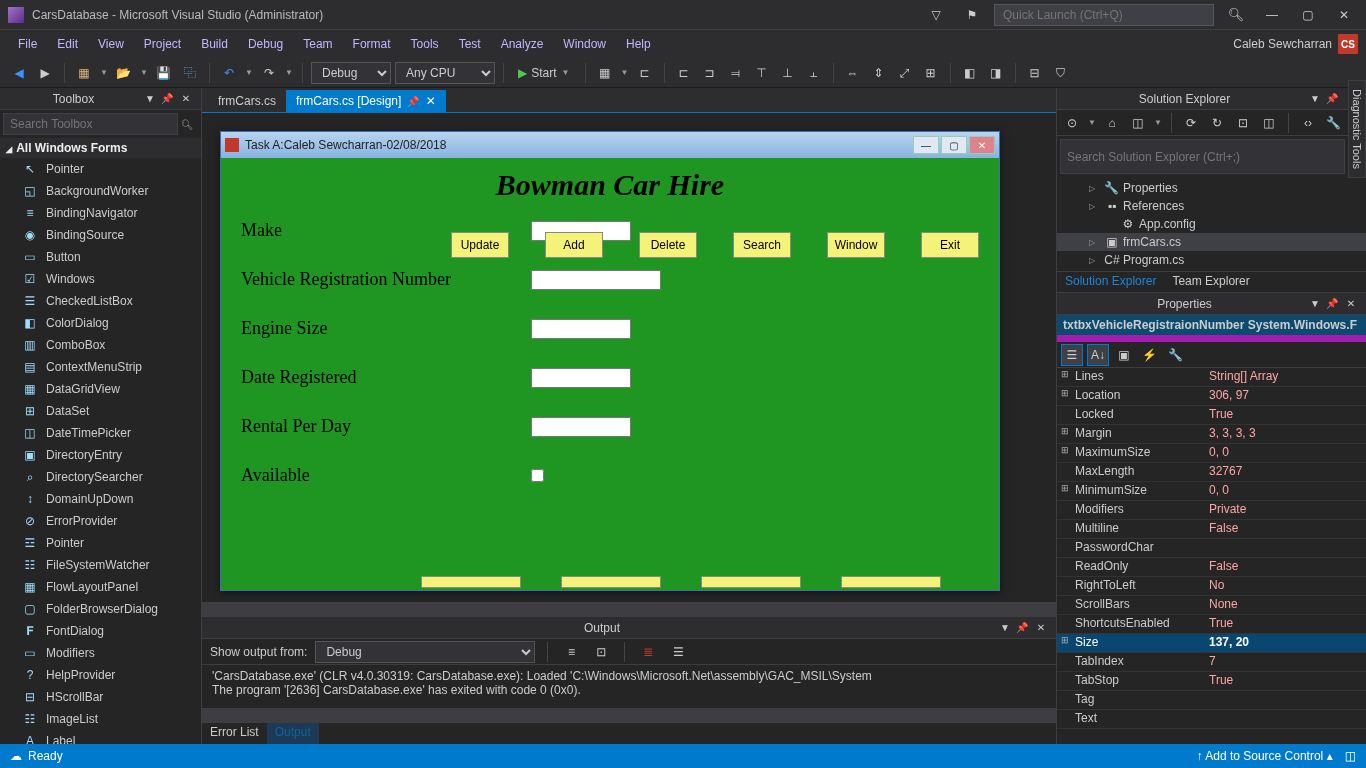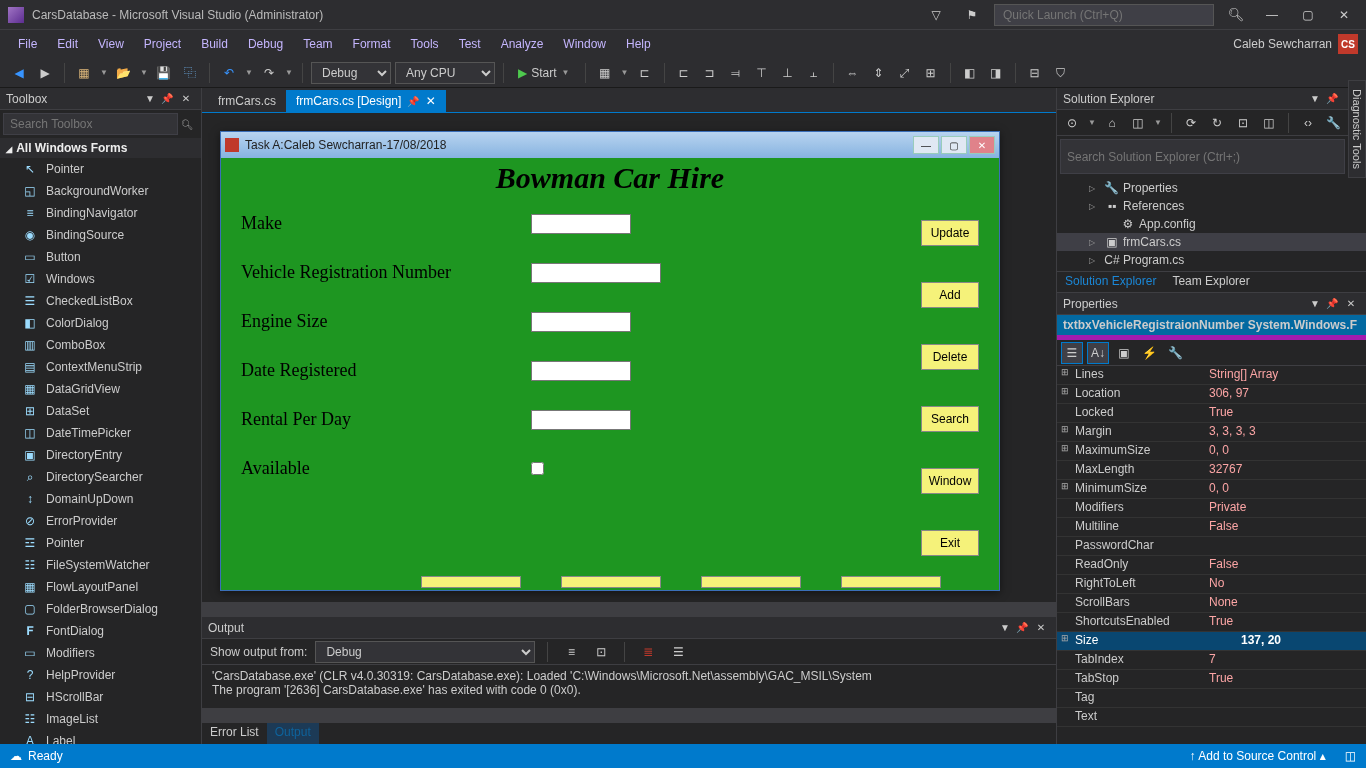--- a/index.html
+++ b/index.html
@@ -17,21 +17,21 @@
 .toolbar { height: 30px; background: #2d2d30; border-bottom: 1px solid #1a1a1a; display: flex; align-items: center; padding: 0 8px; gap: 4px; }
 .toolbar-sep { width: 1px; height: 20px; background: #444; margin: 0 4px; }
 .tbtn { width: 22px; height: 22px; display: flex; align-items: center; justify-content: center; color: #ccc; cursor: pointer; }
 .tbtn-dd { width: 10px; height: 22px; display: flex; align-items: center; justify-content: center; font-size: 8px; color: #999; }
 .combo { background: #333337; border: 1px solid #555; color: #ccc; padding: 2px 6px; height: 22px; }
 .start-btn { display: flex; align-items: center; gap: 4px; color: #ccc; padding: 2px 6px; cursor: pointer; }
 .start-btn .play { color: #4ec94e; }
 .main-row { flex: 1; display: flex; overflow: hidden; }
 .left-panel { width: 202px; background: #252526; display: flex; flex-direction: column; border-right: 1px solid #3e3e42; }
 .panel-header { height: 22px; background: #2d2d30; display: flex; align-items: center; padding: 0 6px; color: #ccc; border-bottom: 1px solid #3e3e42; }
-.panel-header-text { flex: 1; }
+.panel-header-text { flex: 1; text-align: center; }
 .panel-hicon { width: 18px; height: 18px; display: flex; align-items: center; justify-content: center; font-size: 10px; color: #ccc; cursor: pointer; }
 .search-box { margin: 3px; }
 .search-box input { width: calc(100% - 20px); background: #333337; border: 1px solid #3f3f46; color: #999; padding: 2px 6px; height: 22px; }
 .search-box { display: flex; align-items: center; }
 .toolbox-list { flex: 1; overflow-y: auto; }
 .toolbox-group { color: #eee; padding: 3px 6px; font-weight: bold; background: #2d2d30; }
 .toolbox-group::before { content: "◢"; font-size: 8px; margin-right: 4px; }
 .toolbox-item { display: flex; align-items: center; gap: 8px; padding: 3px 8px 3px 22px; color: #ccc; cursor: pointer; }
 .toolbox-item .tico { width: 16px; height: 16px; display: flex; align-items: center; justify-content: center; color: #9cdcfe; font-size: 12px; }
 .center-panel { flex: 1; display: flex; flex-direction: column; background: #1e1e1e; overflow: hidden; }
@@ -40,27 +40,27 @@
 .doc-tab.active { background: #007acc; color: #fff; }
 .doc-tab .pin { font-size: 10px; }
 .doc-tab .close { font-size: 12px; }
 .designer-scroll { flex: 1; overflow: auto; background: #252526; padding: 18px; }
 .winform { width: 780px; height: 460px; background: #1e9621; border: 1px solid #3b6fb8; box-shadow: 0 2px 8px rgba(0,0,0,0.5); }
 .winform-tb { height: 26px; background: linear-gradient(#b8d4f0, #87b3e0); display: flex; align-items: center; padding: 0 4px; color: #222; gap: 6px; font-size: 12px; }
 .winform-tb .icon { width: 14px; height: 14px; background: #c0392b; }
 .winform-tb-right { margin-left: auto; display: flex; gap: 2px; }
 .winform-tb-btn { width: 26px; height: 18px; background: #e0e8f3; border: 1px solid #9cb; display: flex; align-items: center; justify-content: center; font-size: 10px; }
 .winform-tb-btn.close { background: #e0828a; color: #fff; }
-.form-body { padding: 3px 20px; font-family: 'Times New Roman', serif; color: #000; }
+.form-body { padding: 10px 20px; font-family: 'Times New Roman', serif; color: #000; }
 .form-title { text-align: center; font-size: 30px; font-style: italic; font-weight: bold; margin-bottom: 18px; font-family: 'Times New Roman', serif; }
 .form-row { display: flex; align-items: center; margin-bottom: 28px; }
 .form-label { width: 290px; font-size: 18px; font-family: 'Times New Roman', serif; }
 .form-input { width: 130px; height: 20px; background: #fff; border: 1px solid #777; }
 .form-input.wide { width: 100px; }
-.side-btns { position: absolute; right: 20px; top: 62px; display: flex; flex-direction: column; gap: 36px; }
+.side-btns { position: absolute; right: 20px; top: 74px; display: flex; flex-direction: row; gap: 36px; }
 .yellow-btn { width: 58px; height: 26px; background: #f5f27a; border: 1px solid #888; color: #000; font-size: 12px; text-align: center; line-height: 24px; cursor: pointer; }
 .winform-body { position: relative; height: calc(100% - 26px); }
 .bottom-btns { position: absolute; bottom: 2px; left: 200px; display: flex; gap: 40px; }
 .bottom-btn { width: 100px; height: 12px; background: #f5f27a; border: 1px solid #888; }
 .output-panel { height: 128px; background: #252526; border-top: 1px solid #3e3e42; display: flex; flex-direction: column; }
 .output-body { flex: 1; padding: 4px 10px; font-family: Consolas, monospace; font-size: 11px; color: #ccc; overflow: hidden; white-space: pre-line; }
 .output-tb { height: 26px; display: flex; align-items: center; padding: 0 8px; gap: 8px; border-bottom: 1px solid #3e3e42; }
 .output-tabs { height: 22px; display: flex; border-top: 1px solid #3e3e42; }
 .output-tab { padding: 2px 8px; color: #ccc; cursor: pointer; }
 .output-tab.active { color: #0e639c; background: #1c3a56; }
@@ -72,33 +72,33 @@
 .se-item { display: flex; align-items: center; gap: 4px; padding: 2px 6px; color: #ccc; }
 .se-item .exp { width: 12px; font-size: 8px; color: #999; }
 .se-item .ico { width: 14px; display: flex; justify-content: center; }
 .se-item.sel { background: #3f3f46; }
 .se-item.l1 { padding-left: 32px; }
 .se-item.l2 { padding-left: 48px; }
 .se-tabs { height: 22px; display: flex; border-top: 1px solid #3e3e42; border-bottom: 1px solid #3e3e42; }
 .se-tab { padding: 2px 8px; cursor: pointer; }
 .se-tab.active { color: #1b87d6; }
 .props { flex: 1; display: flex; flex-direction: column; overflow: hidden; }
-.props-subhead { padding: 3px 6px; color: #ccc; font-weight: bold; background: #0369a1; border-bottom: 5px solid #a21caf; }
+.props-subhead { padding: 3px 6px; color: #ccc; font-weight: bold; background: #0c4a6e; border-bottom: 7px solid #a21caf; }
 .props-tb { height: 26px; display: flex; align-items: center; gap: 4px; padding: 0 4px; border-bottom: 1px solid #3e3e42; }
 .props-tb .pbtn { width: 22px; height: 22px; display: flex; align-items: center; justify-content: center; border: 1px solid transparent; }
 .props-tb .pbtn.active { background: #3f3f46; border-color: #007acc; }
 .props-grid { flex: 1; overflow-y: auto; }
 .props-row { display: flex; height: 19px; border-bottom: 1px solid #333; }
 .props-row.sel { background: #094771; color: #fff; }
 .props-key { width: 148px; padding: 1px 4px 1px 18px; position: relative; }
 .props-key .exp { position: absolute; left: 4px; font-size: 9px; color: #aaa; }
 .props-val { flex: 1; padding: 1px 4px; color: #fca5a5; }
-.props-row.sel .props-val { color: #fff; font-weight: bold; margin-left: 32px; }
+.props-row.sel .props-val { color: #fff; font-weight: bold; }
 .statusbar { height: 24px; background: #007acc; color: #fff; display: flex; align-items: center; padding: 0 10px; }
-.statusbar .right { margin-left: auto; display: flex; gap: 19px; }
+.statusbar .right { margin-left: auto; display: flex; gap: 12px; }
 .vert-text { position: absolute; right: 0; top: 80px; writing-mode: vertical-lr; background: #2d2d30; padding: 8px 2px; color: #ccc; font-size: 11px; border: 1px solid #3e3e42; }
 .hscroll { height: 14px; background: #3e3e42; }
 </style>
 </head>
 <body>
 
 <div class="titlebar">
   <div class="vs-logo"></div>
   <div class="titlebar-text">CarsDatabase - Microsoft Visual Studio  (Administrator)</div>
   <div class="titlebar-right">
@@ -314,21 +314,21 @@
       <div class="doc-tab active">
         <span>frmCars.cs [Design]</span>
         <span class="pin">📌</span>
         <span class="close">✕</span>
       </div>
     </div>
     <div class="designer-scroll">
       <div class="winform">
         <div class="winform-tb">
           <div class="icon"></div>
-          <span>Task A:Caleb Sewcharran-17/08/2018</span>
+          <span>Task A:Caleb Sewcharran-02/08/2018</span>
           <div class="winform-tb-right">
             <div class="winform-tb-btn">—</div>
             <div class="winform-tb-btn">▢</div>
             <div class="winform-tb-btn close">✕</div>
           </div>
         </div>
         <div class="winform-body">
           <div class="form-body">
             <div class="form-title">Bowman Car Hire</div>
             <div class="form-row">

